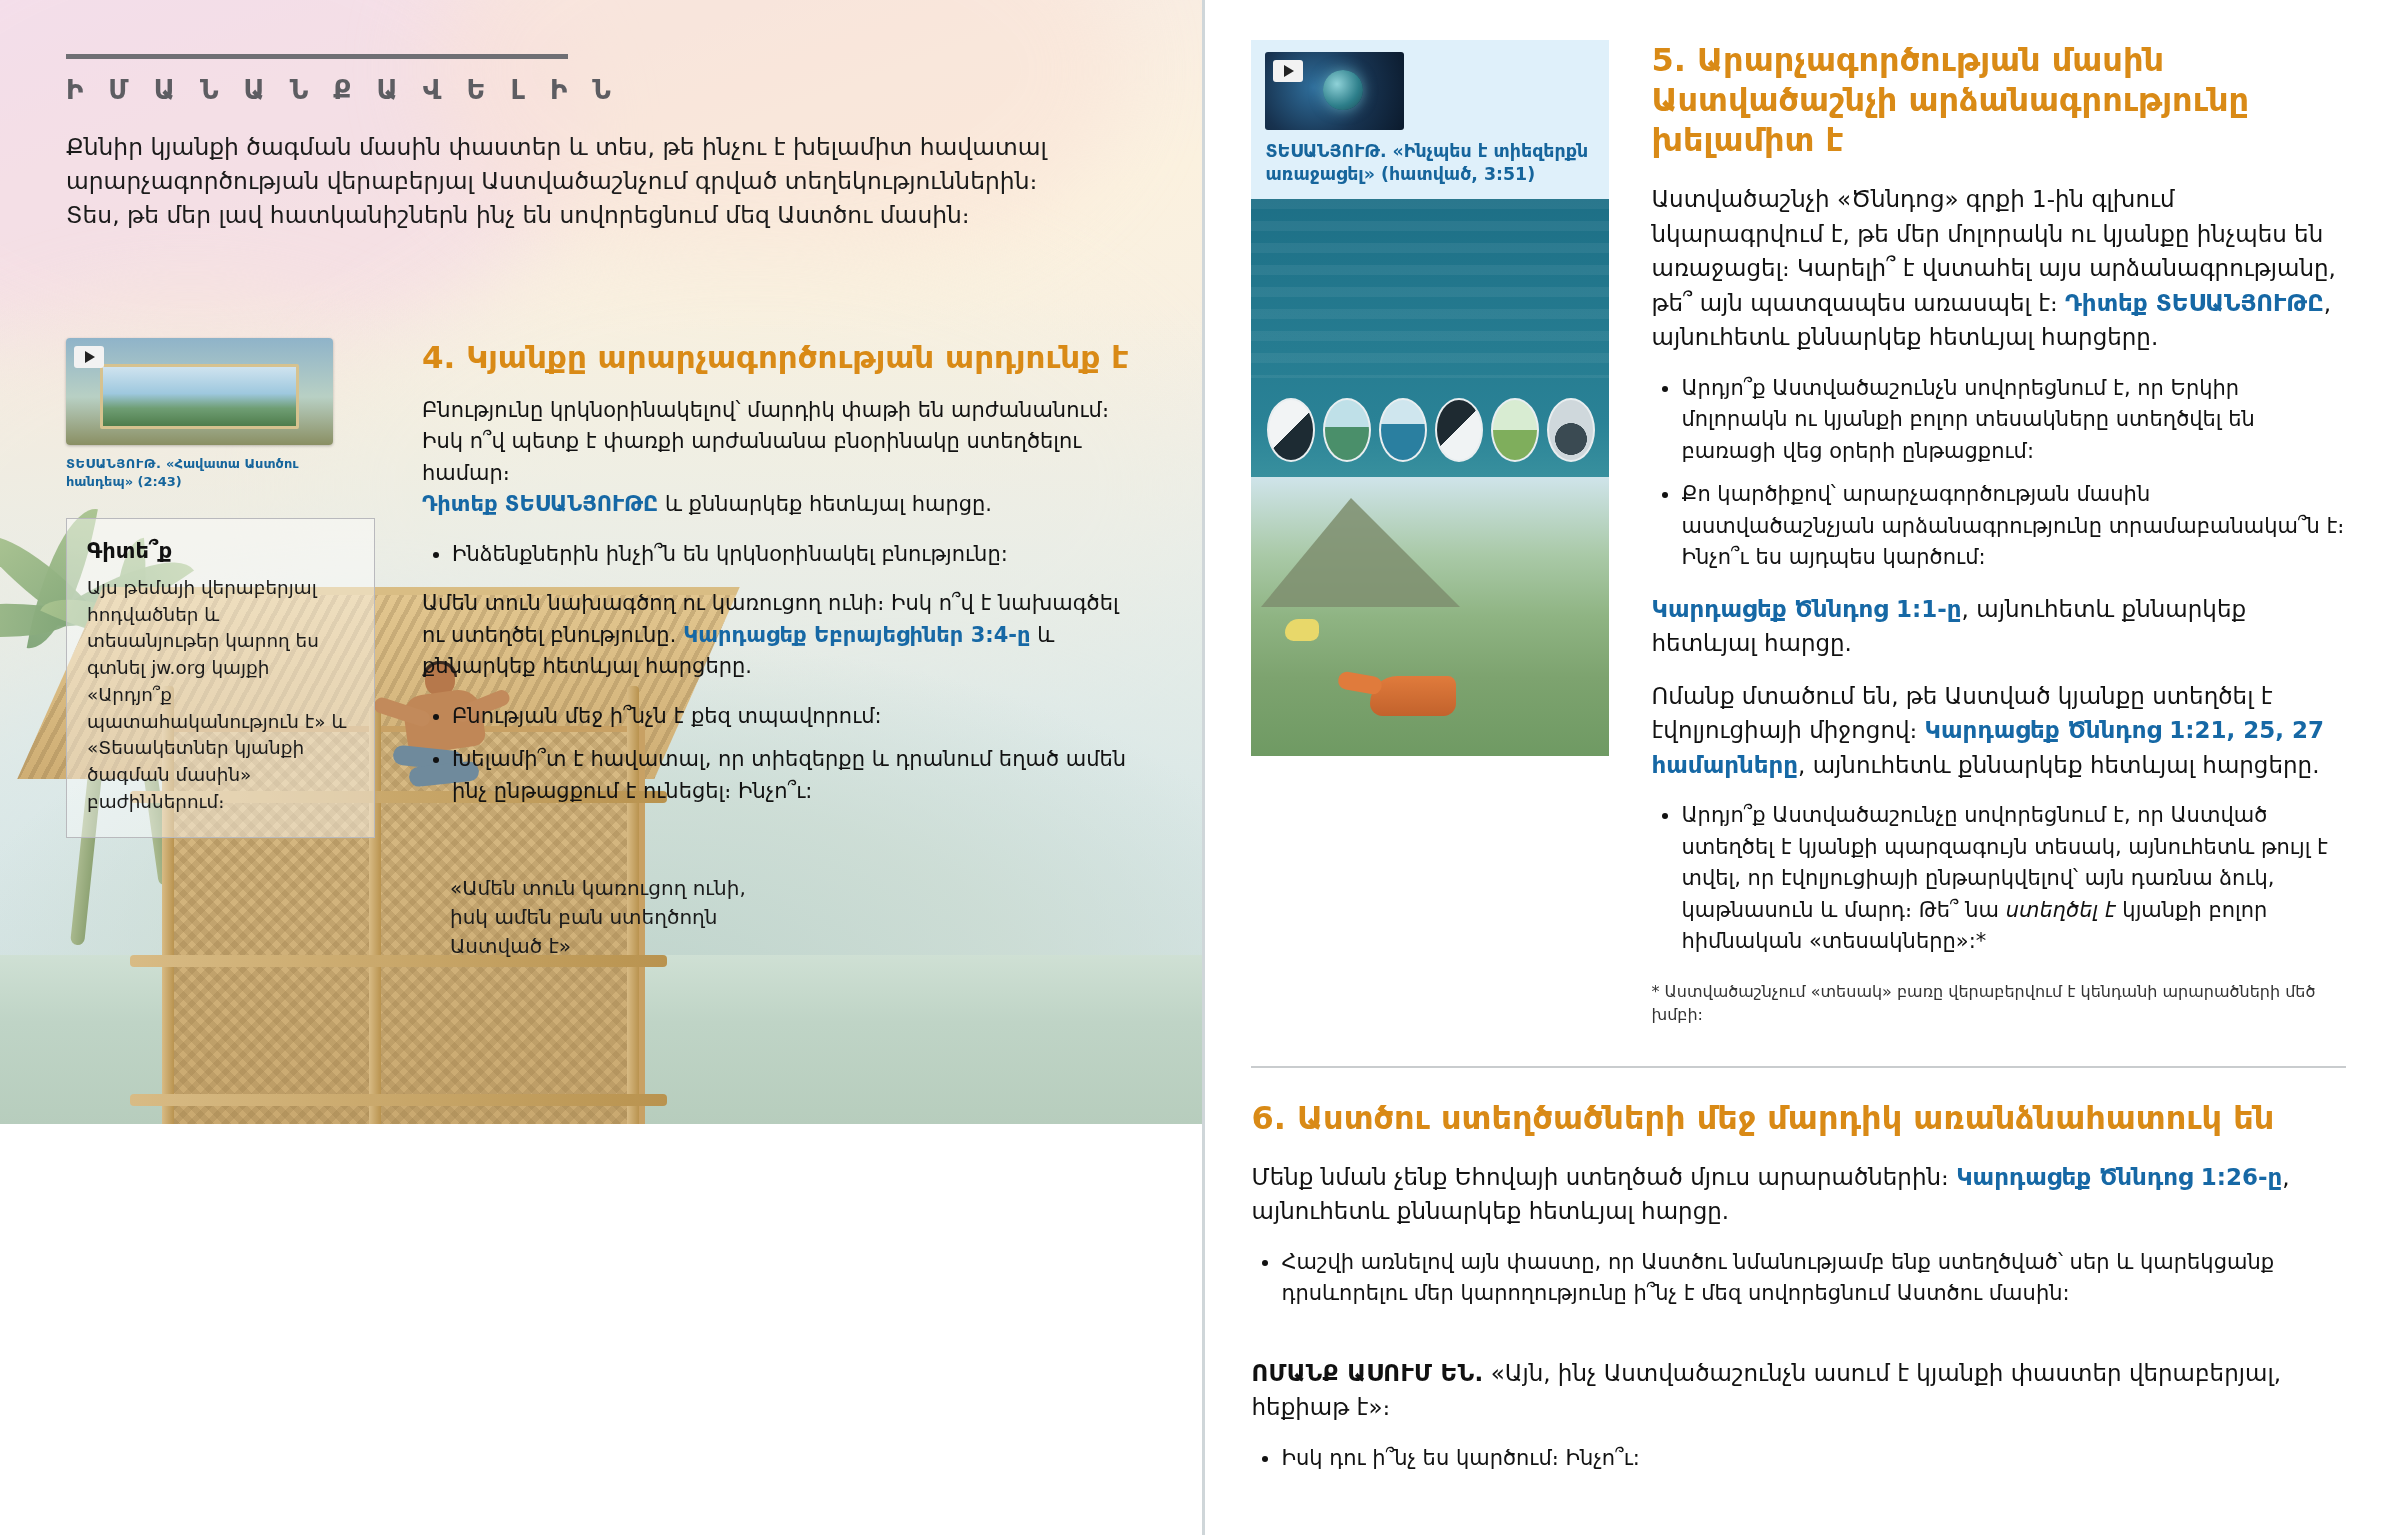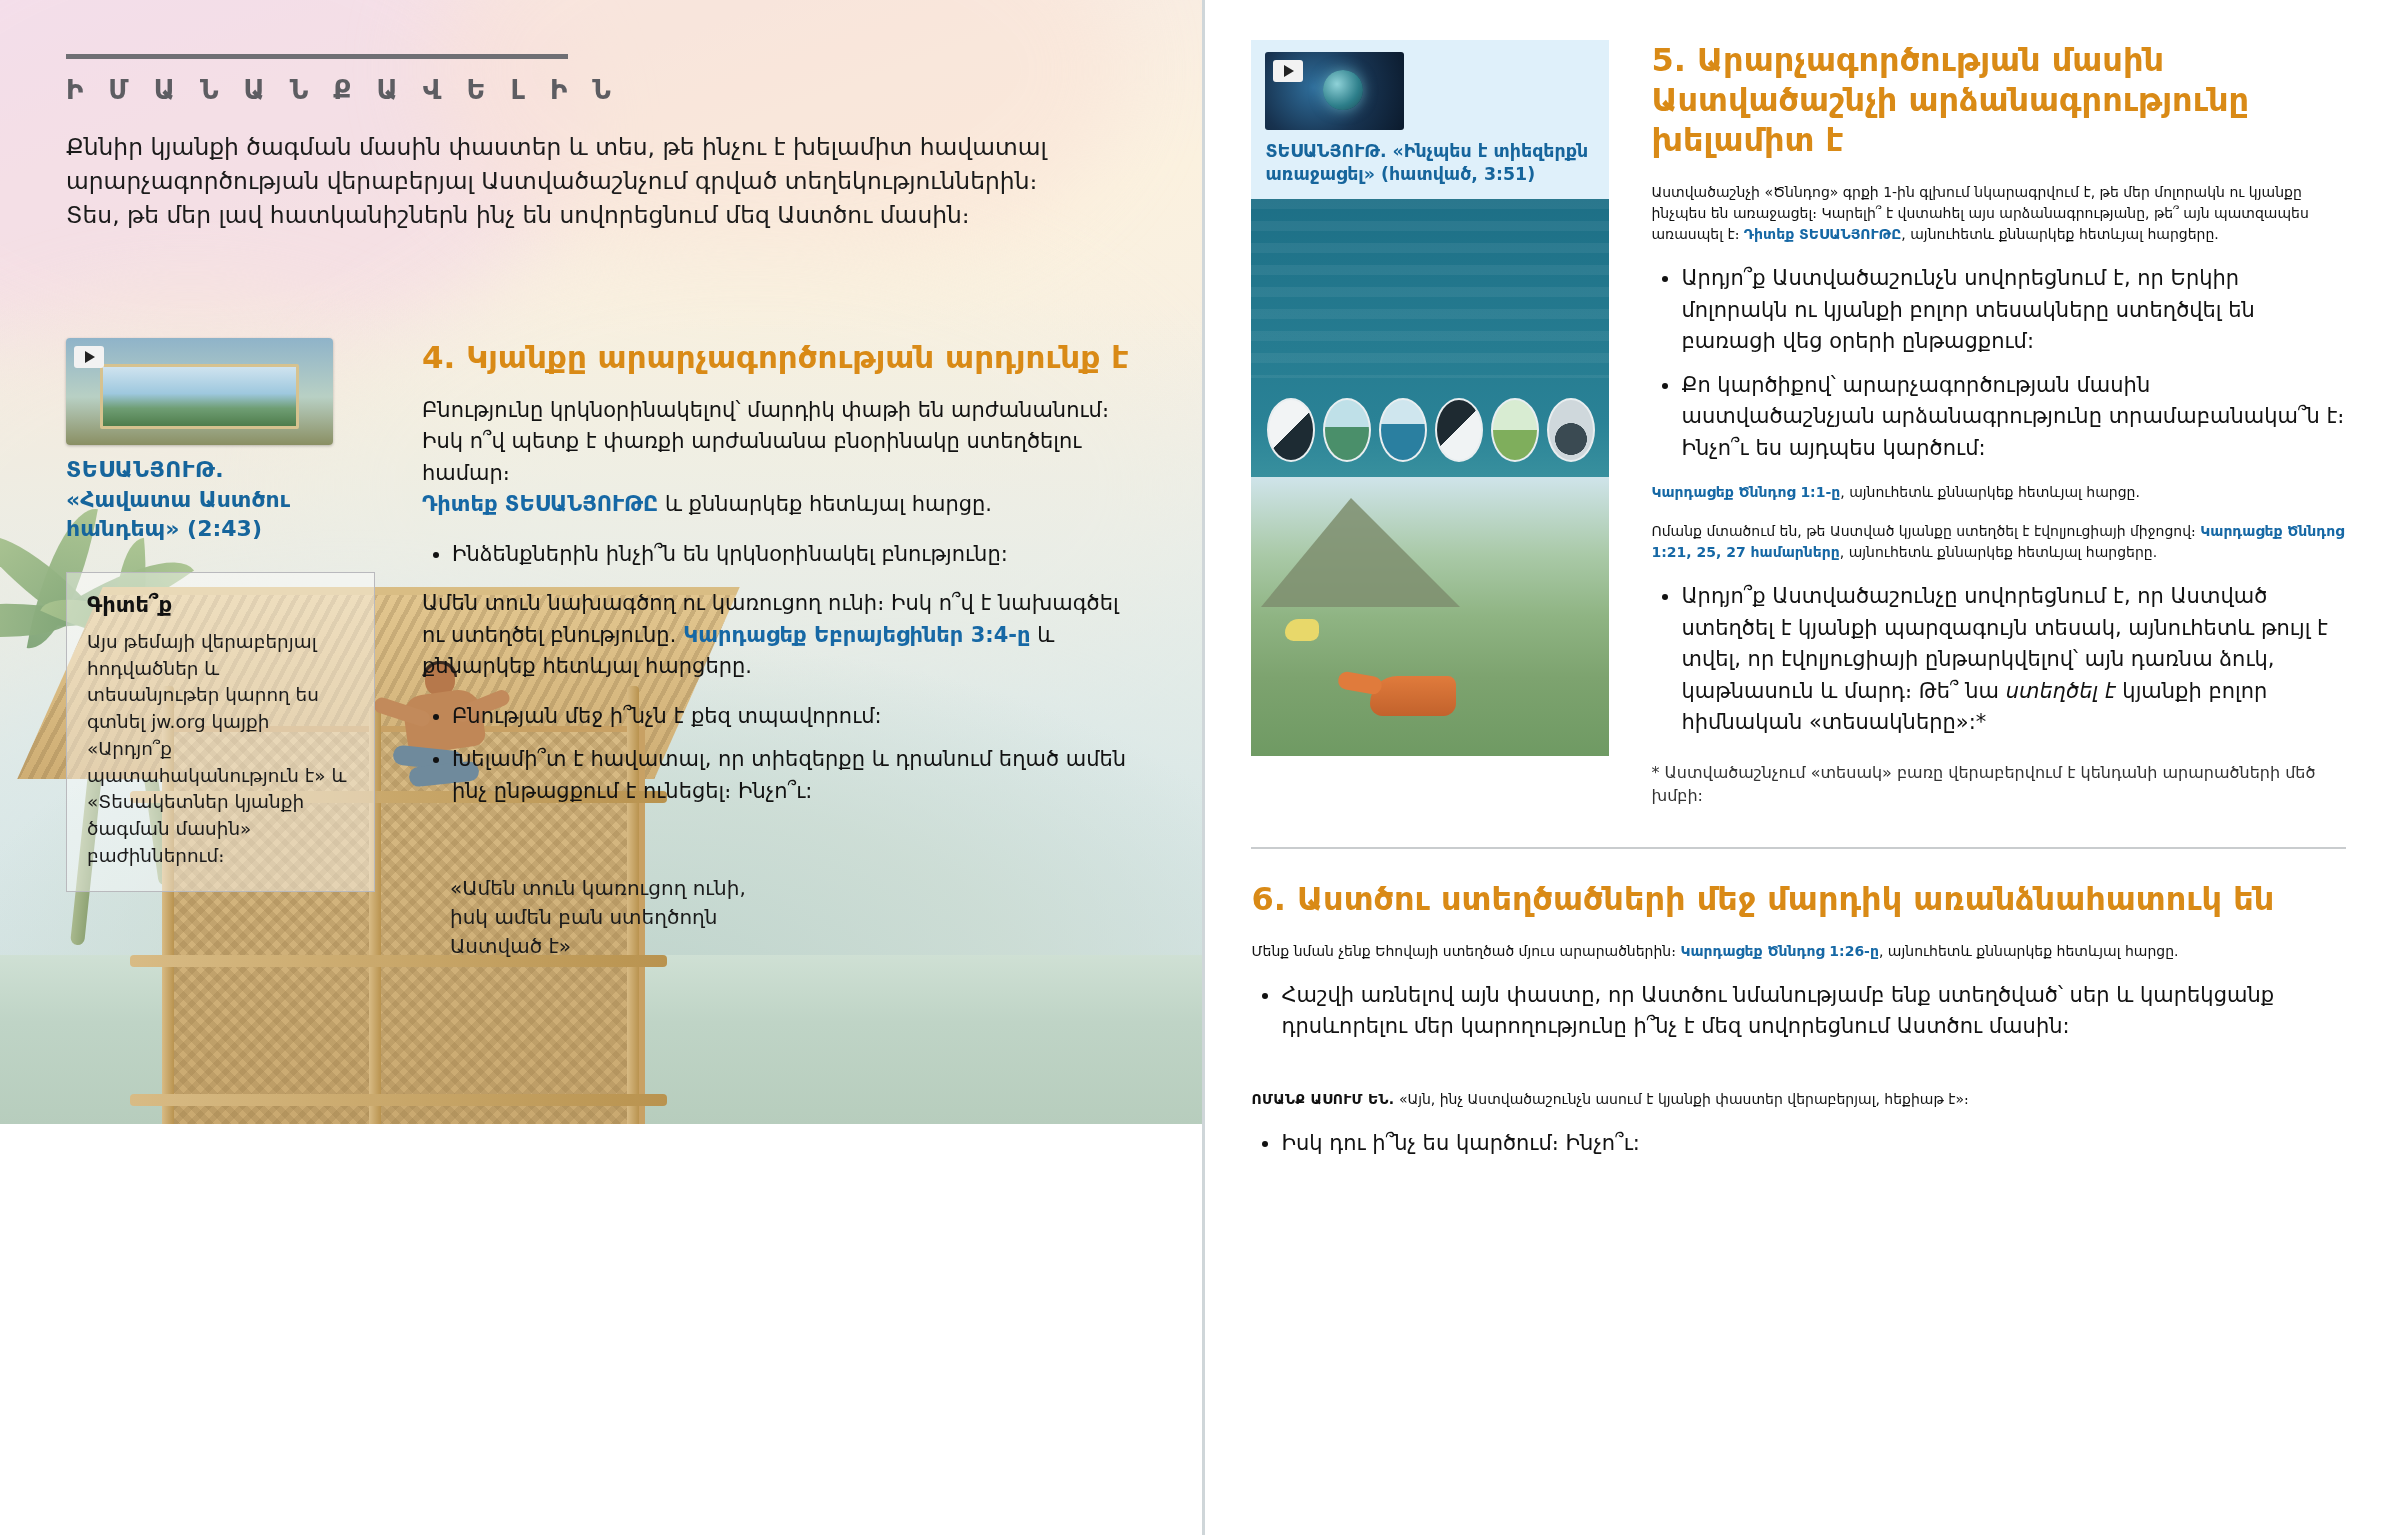--- a/index.html
+++ b/index.html
@@ -207,21 +207,21 @@
   }
   .play-badge .tri {
     width: 0; height: 0;
     border-left: 10px solid #222;
     border-top: 6px solid transparent;
     border-bottom: 6px solid transparent;
     margin-left: 2px;
   }
   .video-caption {
     margin-top: 10px;
-    font-size: 22px;
+    font-size: 13px;
     line-height: 1.35;
     color: #16659c;
     font-weight: 700;
     width: 267px;
   }
   .video-caption .lbl { letter-spacing: 0.5px; }
 
   .note-box {
     margin-top: 28px;
     width: 267px;
@@ -378,21 +378,21 @@
 
   .r-text { width: 695px; }
   .r-head {
     font-size: 32px;
     line-height: 1.25;
     font-weight: 700;
     color: #d98a16;
     margin: 0 0 22px 0;
   }
   .r-p {
-    font-size: 14px;
+    font-size: 23px;
     line-height: 1.5;
     color: #121212;
     margin: 0 0 18px 0;
   }
   .footnote {
     font-size: 16px;
     line-height: 1.45;
     color: #333;
     margin-top: 22px;
   }

